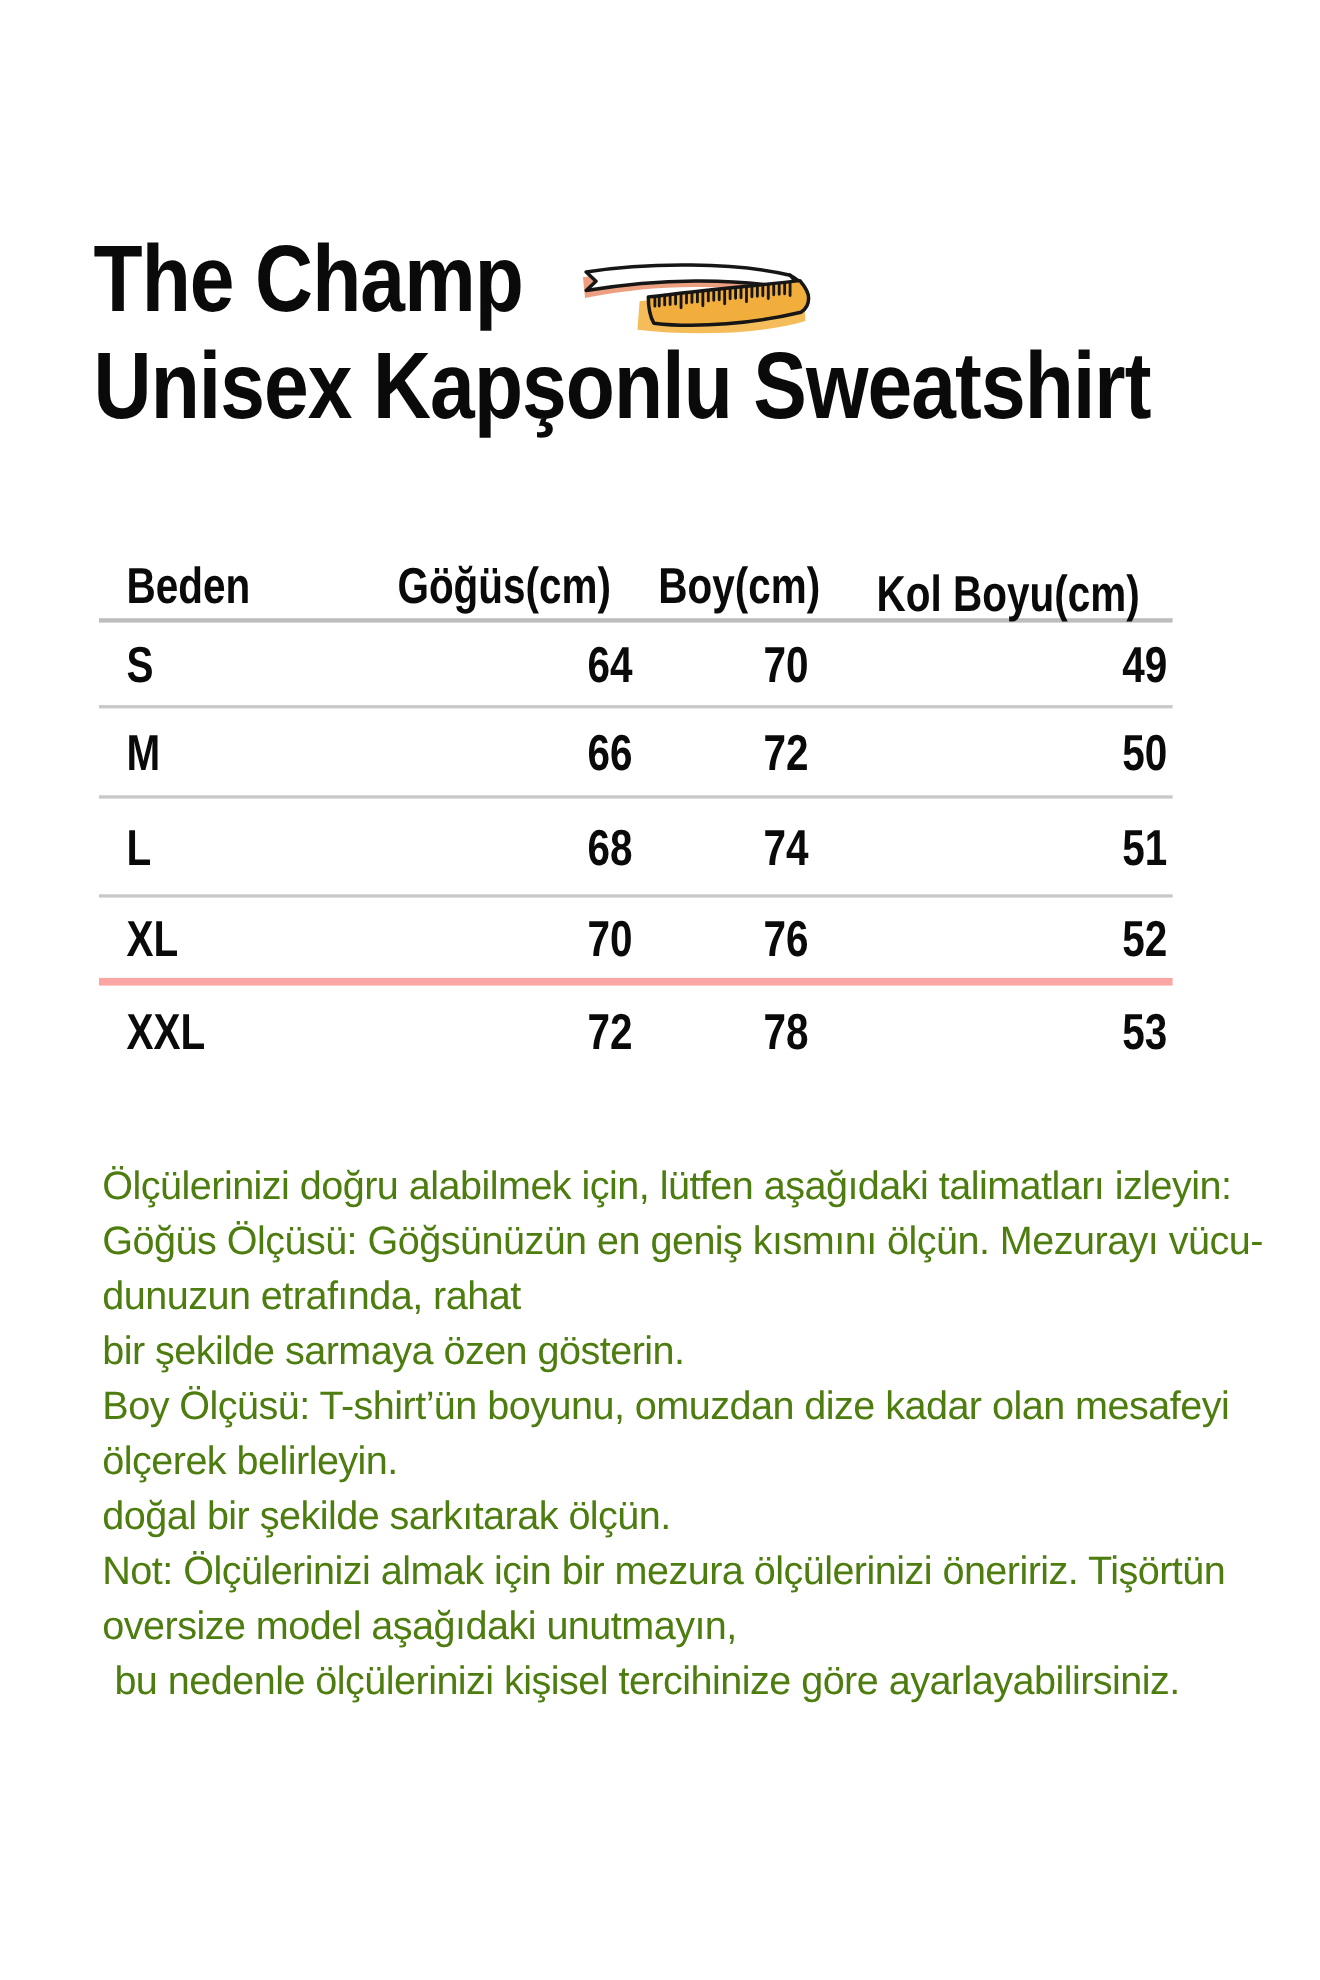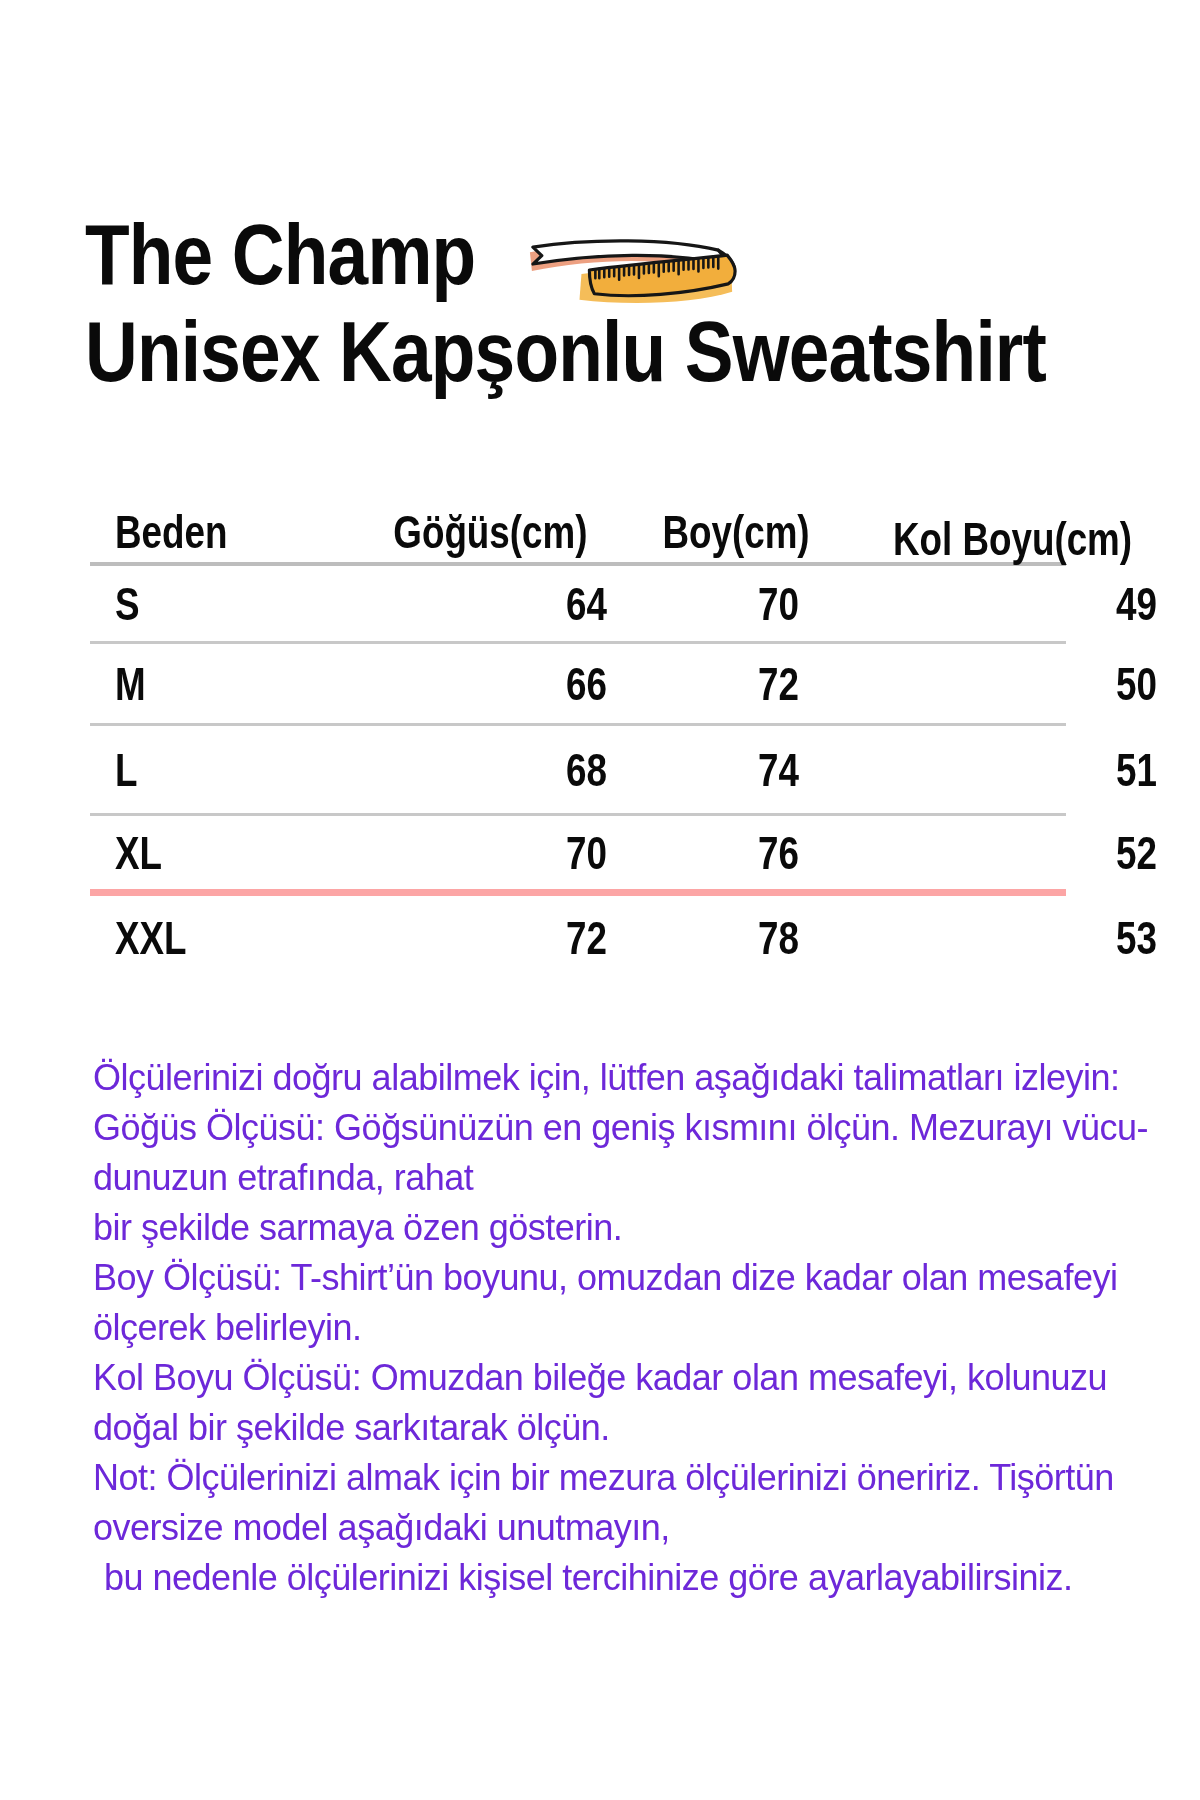--- a/index.html
+++ b/index.html
@@ -44,21 +44,20 @@
     left: 90px;
     top: 505px;
     width: 976px;
     font-weight: bold;
     color: #0a0a0a;
   }
   .trow {
     display: grid;
     grid-template-columns: 150px 340px 160px 326px;
     align-items: center;
-    gap: 32px;
   }
   .thead { height: 61px; border-bottom: 4px solid #bdbdbd; align-items: end; padding-bottom: 4px; }
   .row-s   { height: 78px; border-bottom: 3px solid #c8c8c8; }
   .row-m   { height: 82px; border-bottom: 3px solid #c8c8c8; }
   .row-l   { height: 90px; border-bottom: 3px solid #c8c8c8; }
   .row-xl  { height: 80px; border-bottom: 7px solid #fca5a5; }
   .row-xxl { height: 83px; }
 
   .cell { font-size: 46px; white-space: nowrap; }
   .cell-l { text-align: left; padding-left: 25px; }
@@ -70,21 +69,21 @@
 
   
   .instructions {
     position: absolute;
     left: 93px;
     top: 1053px;
     width: 1090px;
     font-size: 36px;
     line-height: 50px;
     letter-spacing: -0.5px;
-    color: #6d28d9;
+    color: #4d7c0f;
   }
   .instr-line { white-space: nowrap; }
   .indent { padding-left: 11px; }
 </style>
 </head>
 <body>
 
 <div class="canvas">
 
   <div class="title">
@@ -151,20 +150,19 @@
     </div>
   </div>
 
   <div class="instructions">
     <div class="instr-line">Ölçülerinizi doğru alabilmek için, lütfen aşağıdaki talimatları izleyin:</div>
     <div class="instr-line">Göğüs Ölçüsü: Göğsünüzün en geniş kısmını ölçün. Mezurayı vücu-</div>
     <div class="instr-line">dunuzun etrafında, rahat</div>
     <div class="instr-line">bir şekilde sarmaya özen gösterin.</div>
     <div class="instr-line">Boy Ölçüsü: T-shirt’ün boyunu, omuzdan dize kadar olan mesafeyi</div>
     <div class="instr-line">ölçerek belirleyin.</div>
-    <div class="instr-line">Kol Boyu Ölçüsü: Omuzdan bileğe kadar olan mesafeyi, kolunuzu</div>
     <div class="instr-line">doğal bir şekilde sarkıtarak ölçün.</div>
     <div class="instr-line">Not: Ölçülerinizi almak için bir mezura ölçülerinizi öneririz. Tişörtün</div>
     <div class="instr-line">oversize model aşağıdaki unutmayın,</div>
     <div class="instr-line indent">bu nedenle ölçülerinizi kişisel tercihinize göre ayarlayabilirsiniz.</div>
   </div>
 
 </div>
 
 </body></html>

